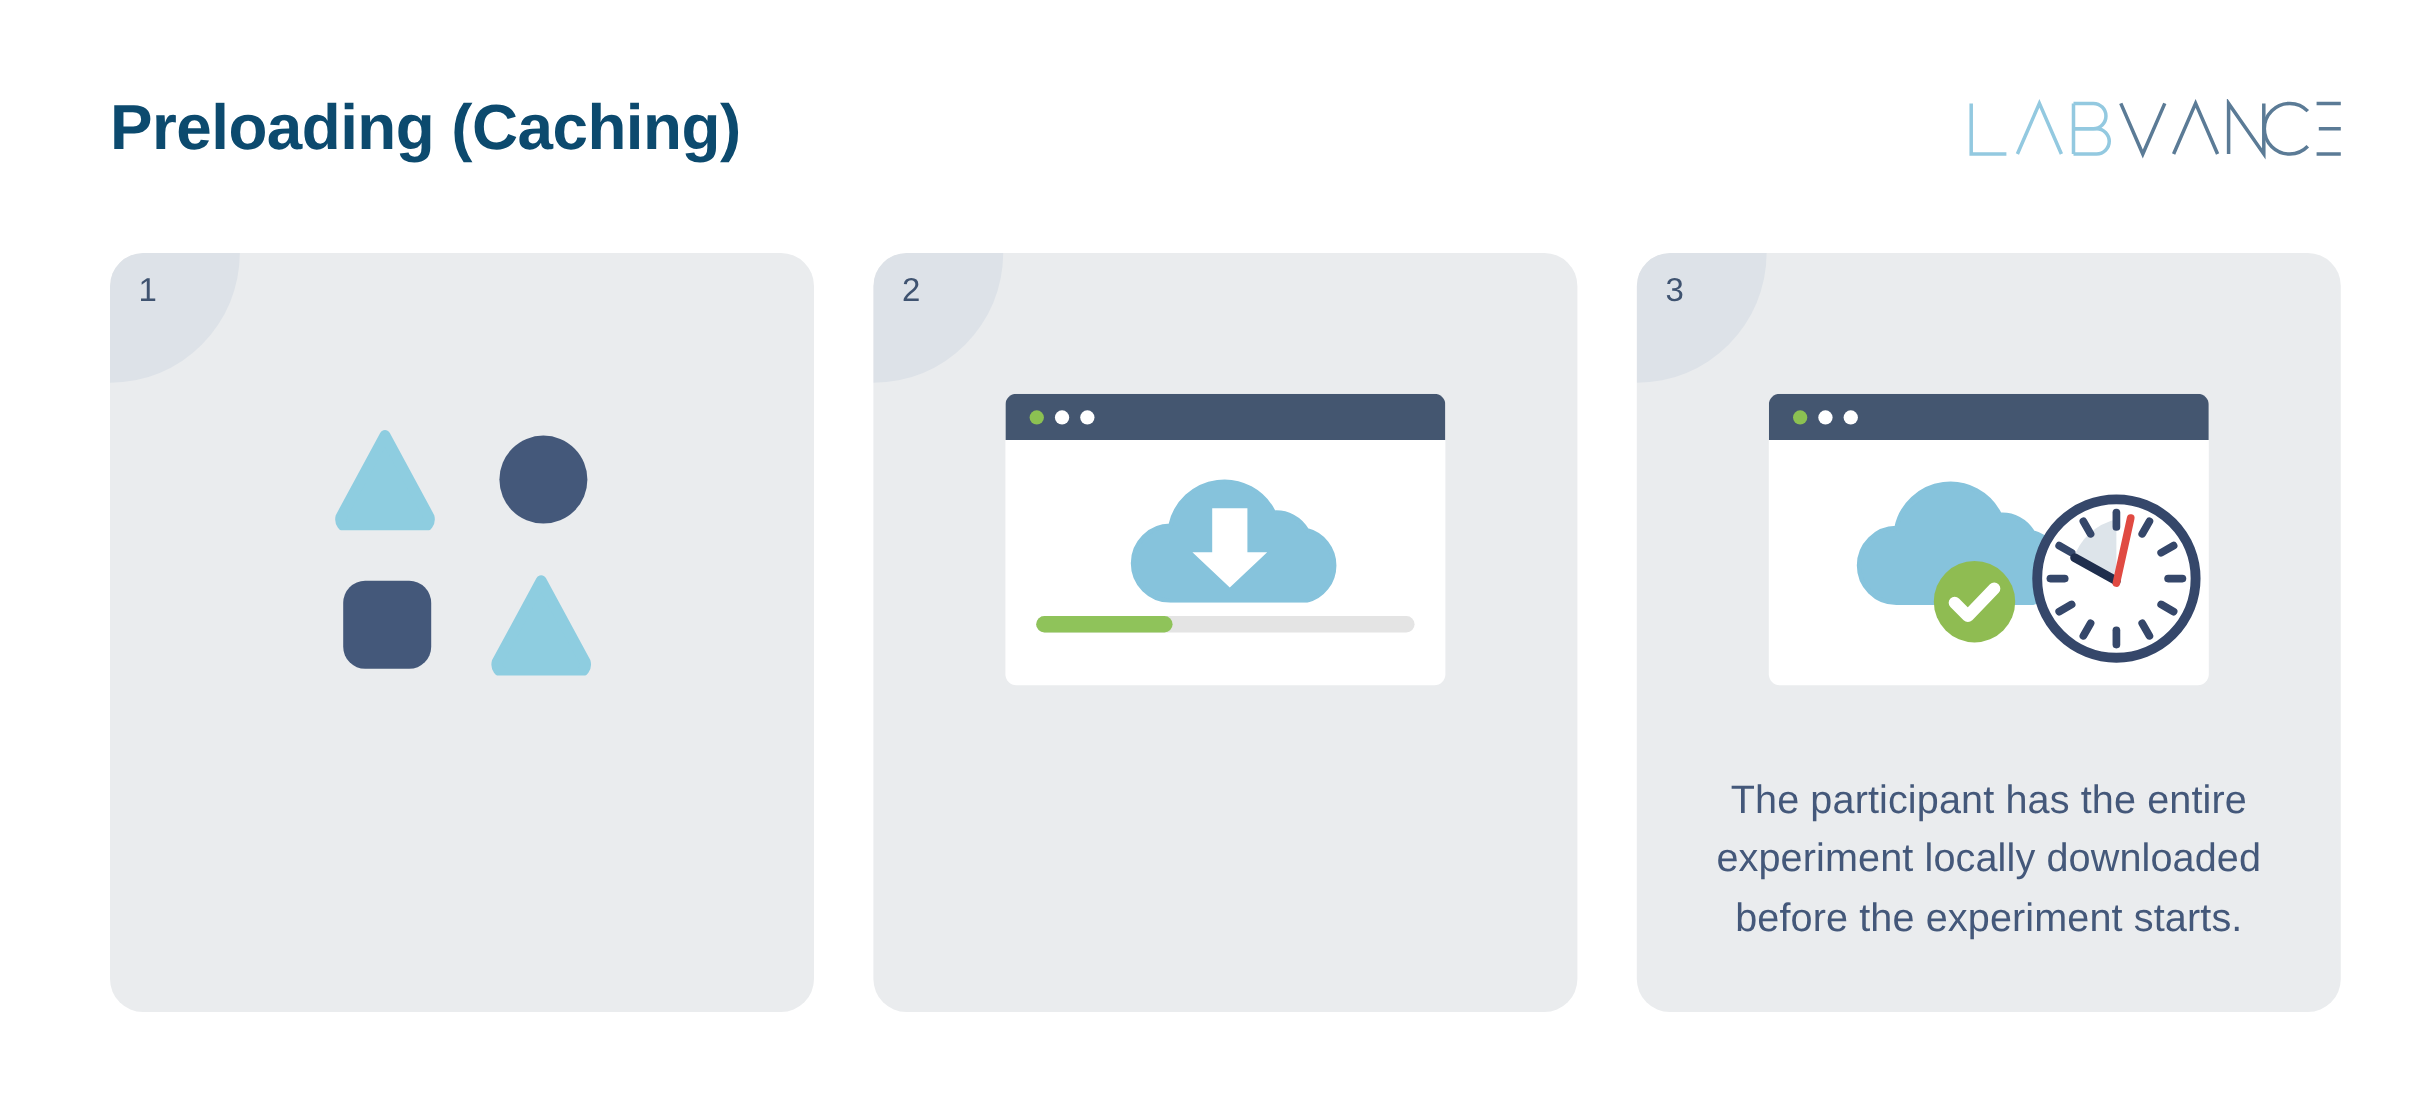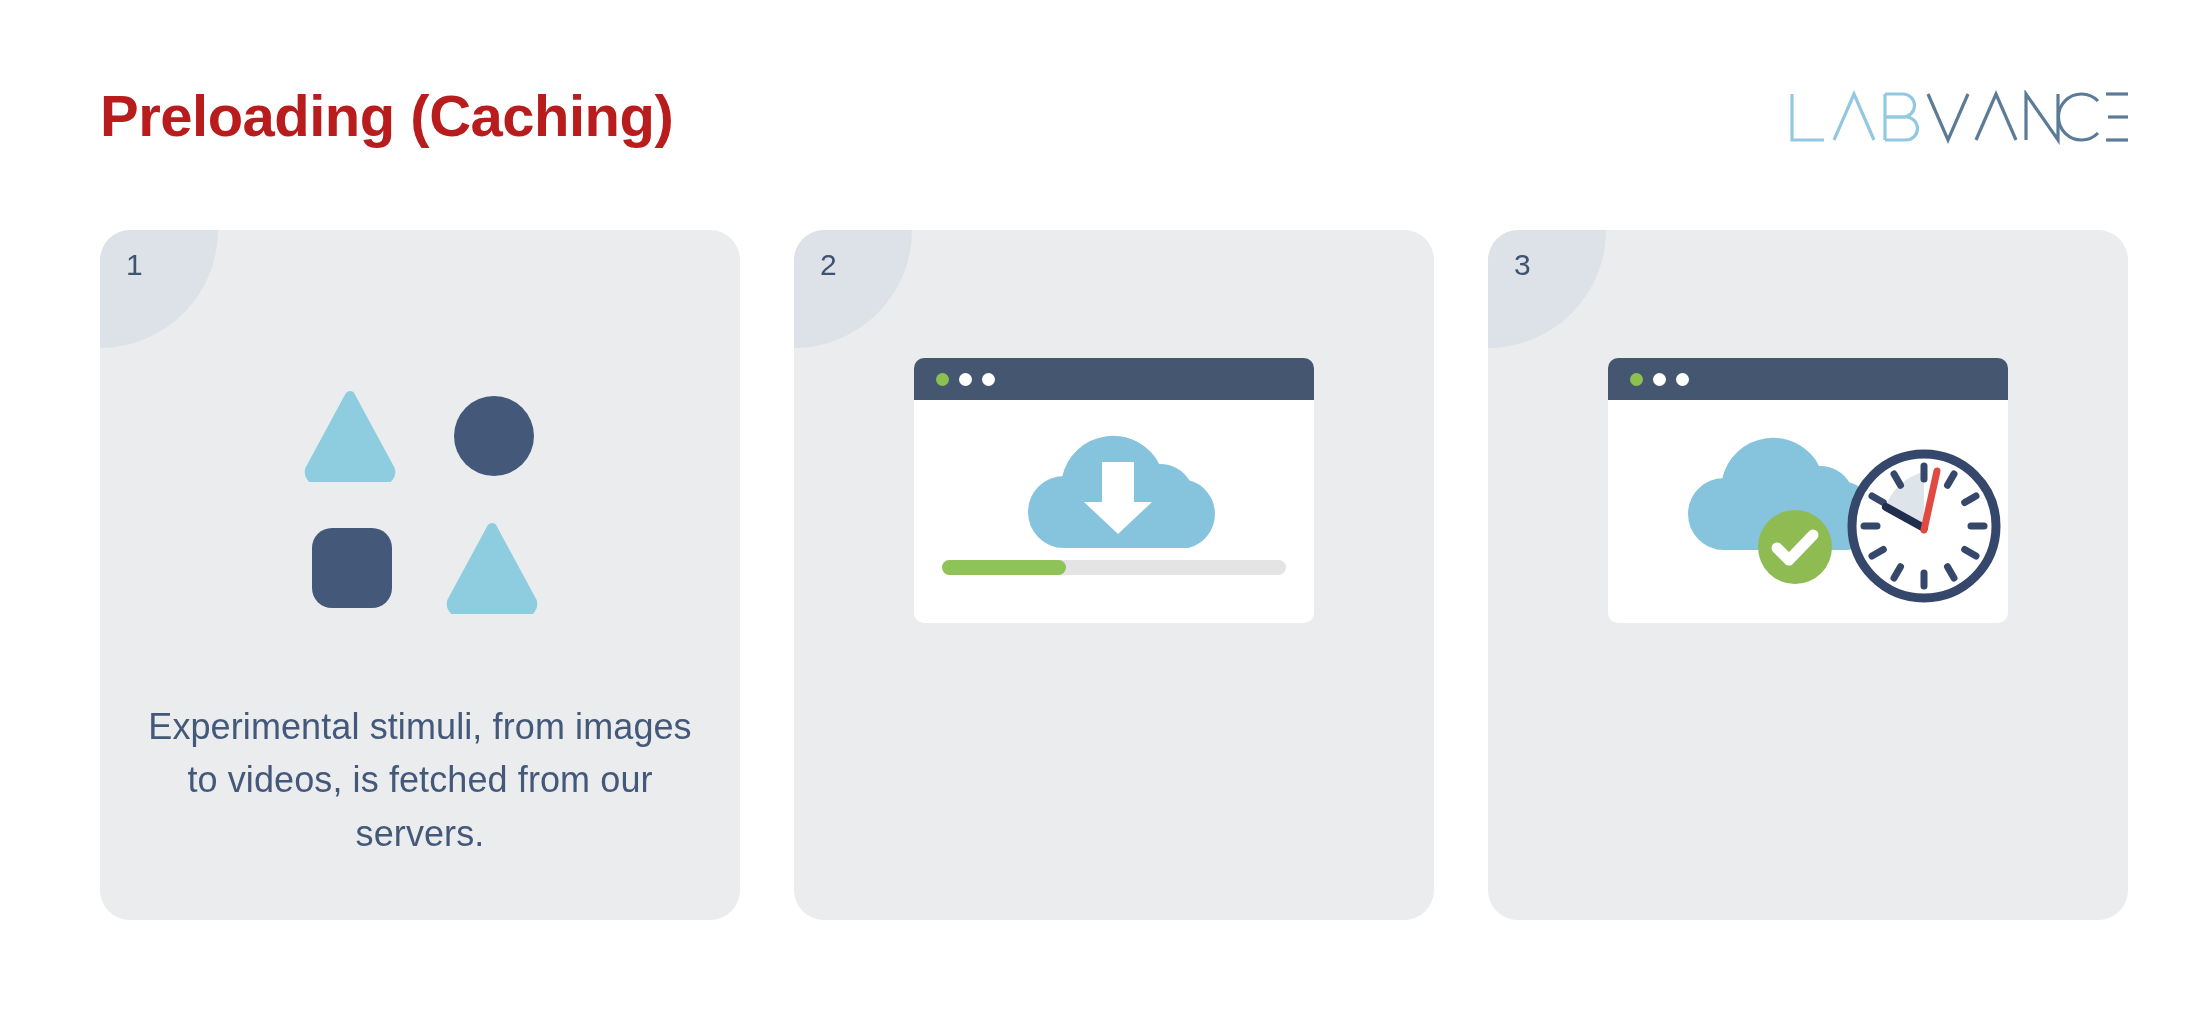--- a/index.html
+++ b/index.html
@@ -22,21 +22,21 @@
     left: 0;
     width: 2200px;
     height: 230px;
   }
   .page-title {
     position: absolute;
     left: 100px;
     top: 82px;
     font-size: 58px;
     font-weight: bold;
-    color: #b91c1c;
+    color: #0c4a6e;
     letter-spacing: -0.5px;
     white-space: nowrap;
   }
   .logo {
     position: absolute;
     right: 72px;
     top: 90px;
     height: 58px;
     display: flex;
     align-items: center;
@@ -251,21 +251,20 @@
         <svg class="sh sh-sq-bl" width="84" height="84" viewBox="0 0 84 84">
           <rect x="2" y="2" width="80" height="80" rx="20" ry="20" fill="#44587a"></rect>
         </svg>
 
         <svg class="sh sh-tri-br" width="92" height="92" viewBox="0 0 92 92">
           <path d="M46 6 L86 80 A 8 8 0 0 1 79 90 L13 90 A 8 8 0 0 1 6 80 Z" fill="#8ecde0" stroke="#8ecde0" stroke-width="10" stroke-linejoin="round"></path>
         </svg>
       </div>
     </div>
 
-    <div class="card-text">Experimental stimuli, from images to videos, is fetched from our servers.</div>
   </div>
 
   <div class="card">
     <div class="card-badge"></div>
     <div class="card-badge-num">2</div>
 
     <div class="card-visual">
       <div class="browser">
         <div class="browser-window">
           <div class="browser-bar">
@@ -340,15 +339,16 @@
             </g>
 
             <line x1="80" y1="82" x2="42" y2="61" stroke="#1f2e4d" stroke-width="8" stroke-linecap="round"></line>
 
             <line x1="80" y1="84" x2="93" y2="25" stroke="#e04a42" stroke-width="7" stroke-linecap="round"></line>
           </svg>
         </div>
       </div>
     </div>
 
+    <div class="card-text">The participant has the entire experiment locally downloaded before the experiment starts.</div>
   </div>
 
 </div>
 
 </body></html>

